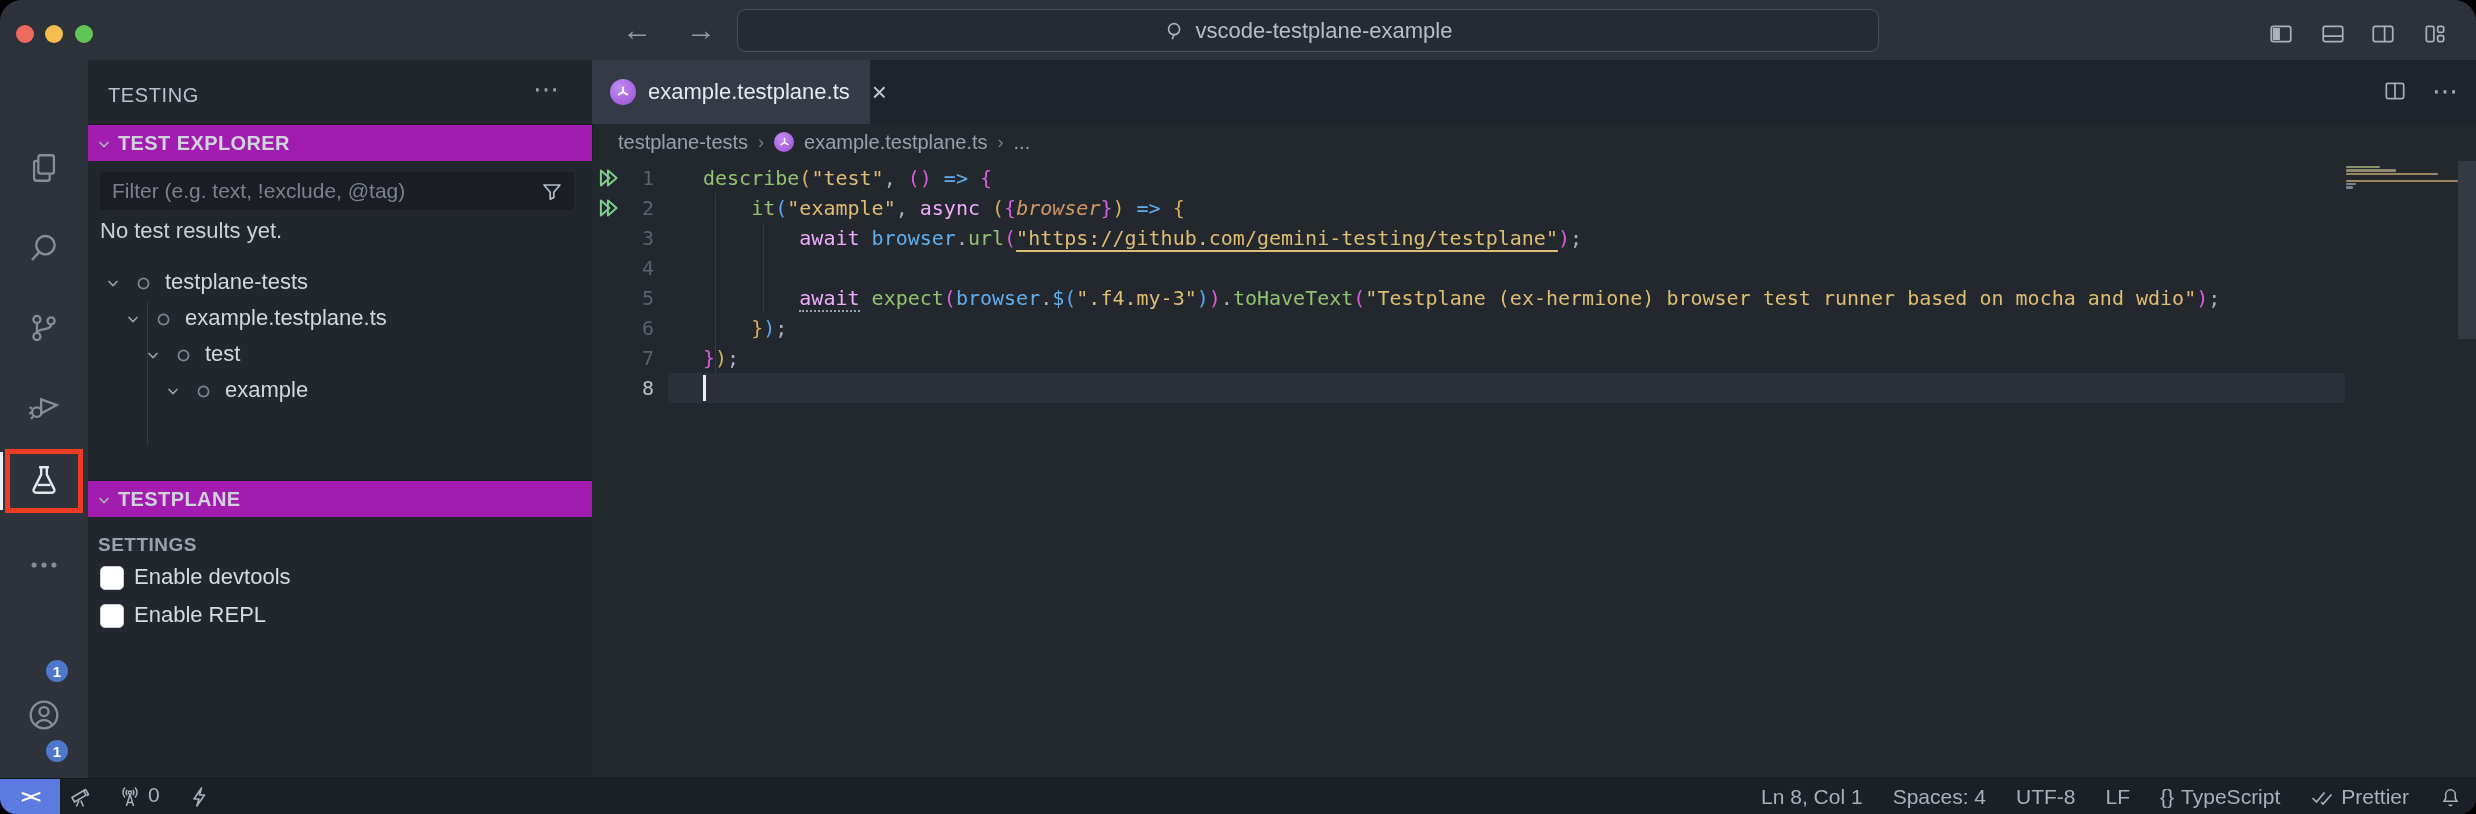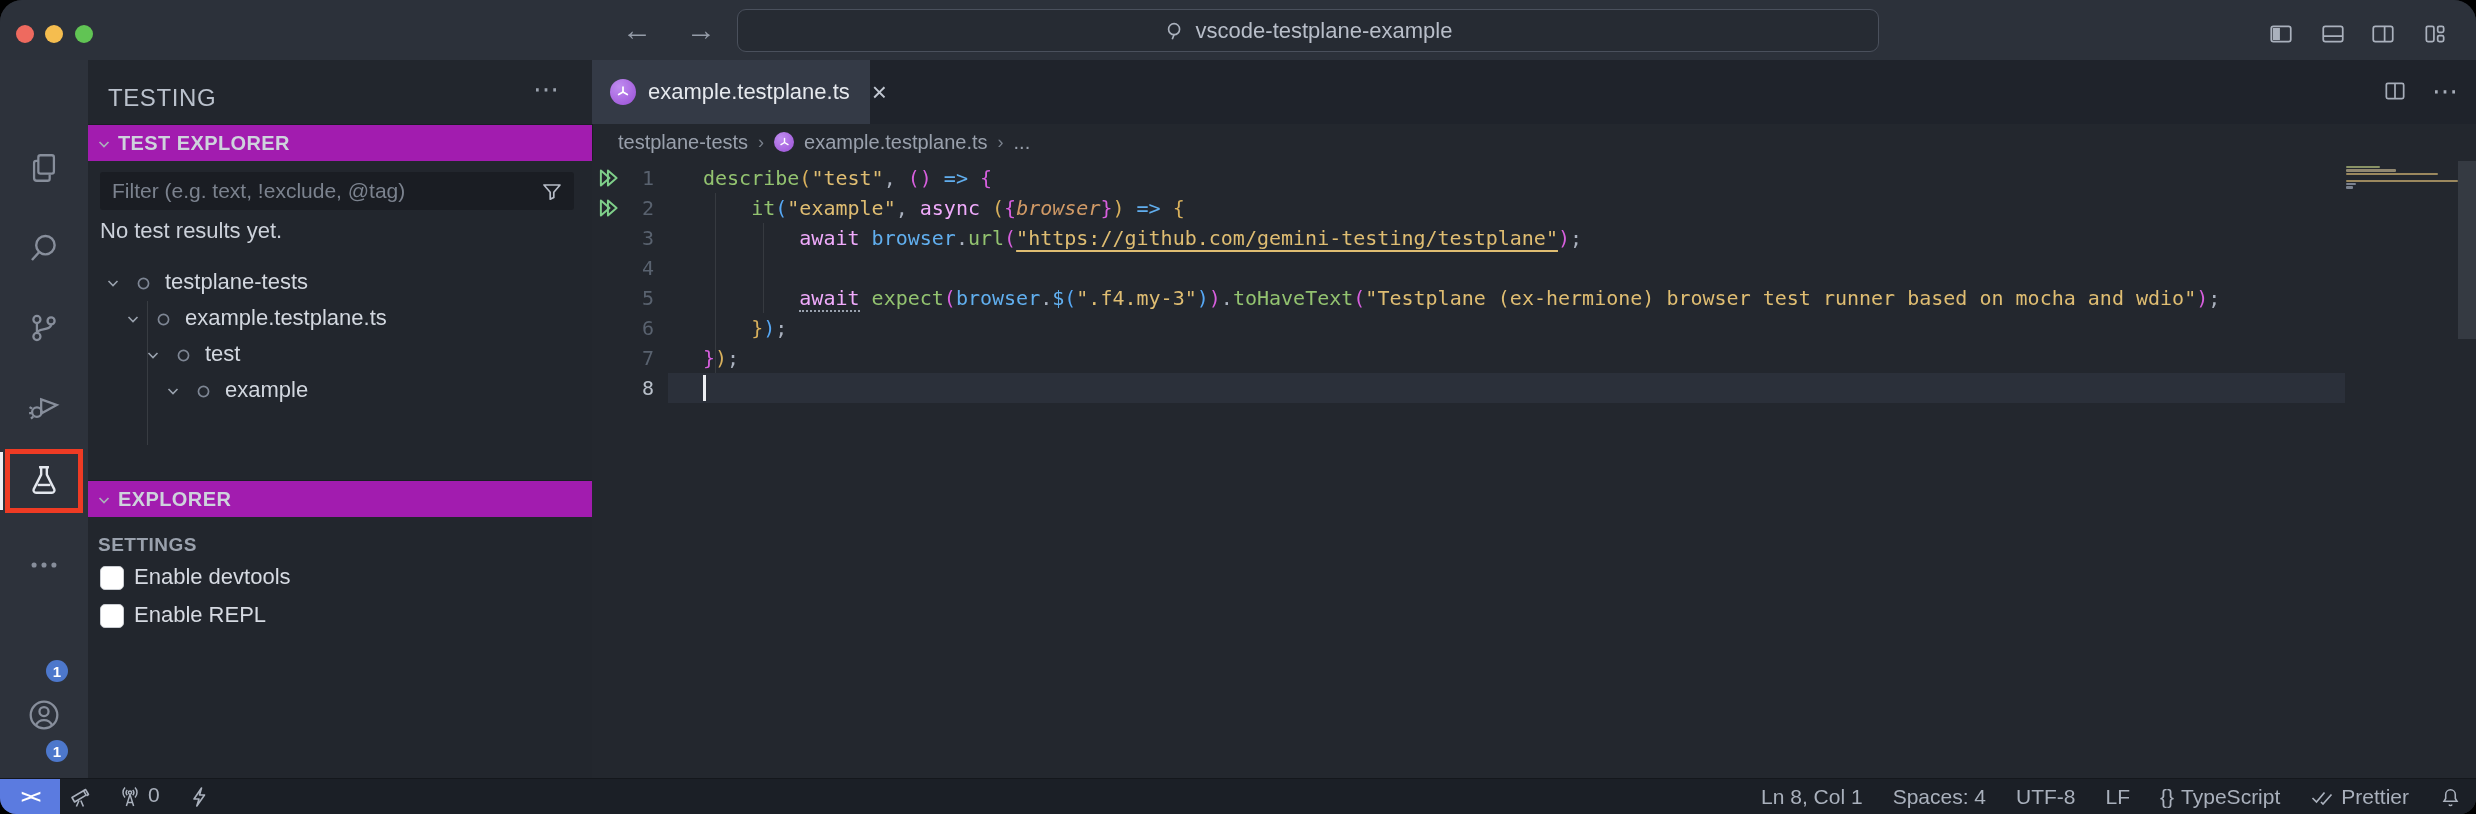--- a/index.html
+++ b/index.html
@@ -17,21 +17,21 @@
 
   
   .activitybar{left:0;top:60px;width:88px;height:718px;background:#2d323b;}
   .ab-icon{left:27px;width:34px;height:34px;color:#878e9b;}
   .ab-badge{width:22px;height:22px;border-radius:50%;background:#4d78cc;color:#fff;font-size:15px;font-weight:bold;display:flex;align-items:center;justify-content:center;left:46px;}
   .test-highlight{left:5px;top:389px;width:68px;height:54px;border:5px solid #ee3b24;}
   .active-bar{left:0;top:392px;width:3px;height:58px;background:#eef0f4;}
 
   
   .sidebar{left:88px;top:60px;width:504px;height:718px;background:#22262d;border-right:1px solid #1a1d23;}
-  .sb-title{left:20px;top:24px;font-size:24px;letter-spacing:.6px;color:#bac1cc;}
+  .sb-title{left:20px;top:24px;font-size:20px;letter-spacing:.6px;color:#bac1cc;}
   .sb-dots{left:445px;top:14px;font-size:26px;color:#9aa1ad;letter-spacing:2px;}
   .section-head{left:0;width:504px;height:36px;border-top:1px solid #1a1e24;background:#a21caf;}
   .section-chevron{left:8px;top:11px;width:16px;height:16px;color:#aab0bb;}
   .section-label{left:30px;top:7px;font-size:20px;font-weight:bold;color:#ced3dc;letter-spacing:.4px;}
   .filter{left:12px;top:112px;width:474px;height:38px;background:#1a1d23;border:none;border-radius:3px;color:#d4d8e0;font-size:21px;padding:0 44px 0 12px;box-sizing:border-box;font-family:"Liberation Sans",sans-serif;}
   .filter::placeholder{color:#7b828e;}
   .funnel{left:452px;top:120px;width:24px;height:24px;color:#b7bdc8;}
   .empty-msg{left:12px;top:158px;font-size:22px;color:#ccd1da;}
   .tree-row{left:0;width:504px;height:36px;font-size:22px;color:#d2d7df;}
   .tree-row.selected{background:#2f343e;}
@@ -264,21 +264,21 @@
       <span class="abs t-label" style="left:137px;">example</span>
     </div>
     <div class="abs" style="left:59px;top:241px;width:1px;height:144px;background:rgba(255,255,255,0.10);"></div>
 
     <div class="abs section-head" style="top:420px;">
       <span class="abs section-chevron">
           <svg viewBox="0 0 16 16" fill="none" stroke="currentColor" stroke-width="1.7">
             <path d="M3.5 6l4.5 4.5L12.5 6"></path>
           </svg>
         </span>
-      <span class="abs section-label">EXPLORER</span>
+      <span class="abs section-label">TESTPLANE</span>
     </div>
     <div class="abs settings-label" style="top:474px;">SETTINGS</div>
     <div class="abs checkbox" style="top:506px;"></div>
     <div class="abs cb-label" style="top:504px;">Enable devtools</div>
     <div class="abs checkbox" style="top:544px;"></div>
     <div class="abs cb-label" style="top:542px;">Enable REPL</div>
   </div>
 
   <div class="abs tabstrip">
     <div class="abs tab">

